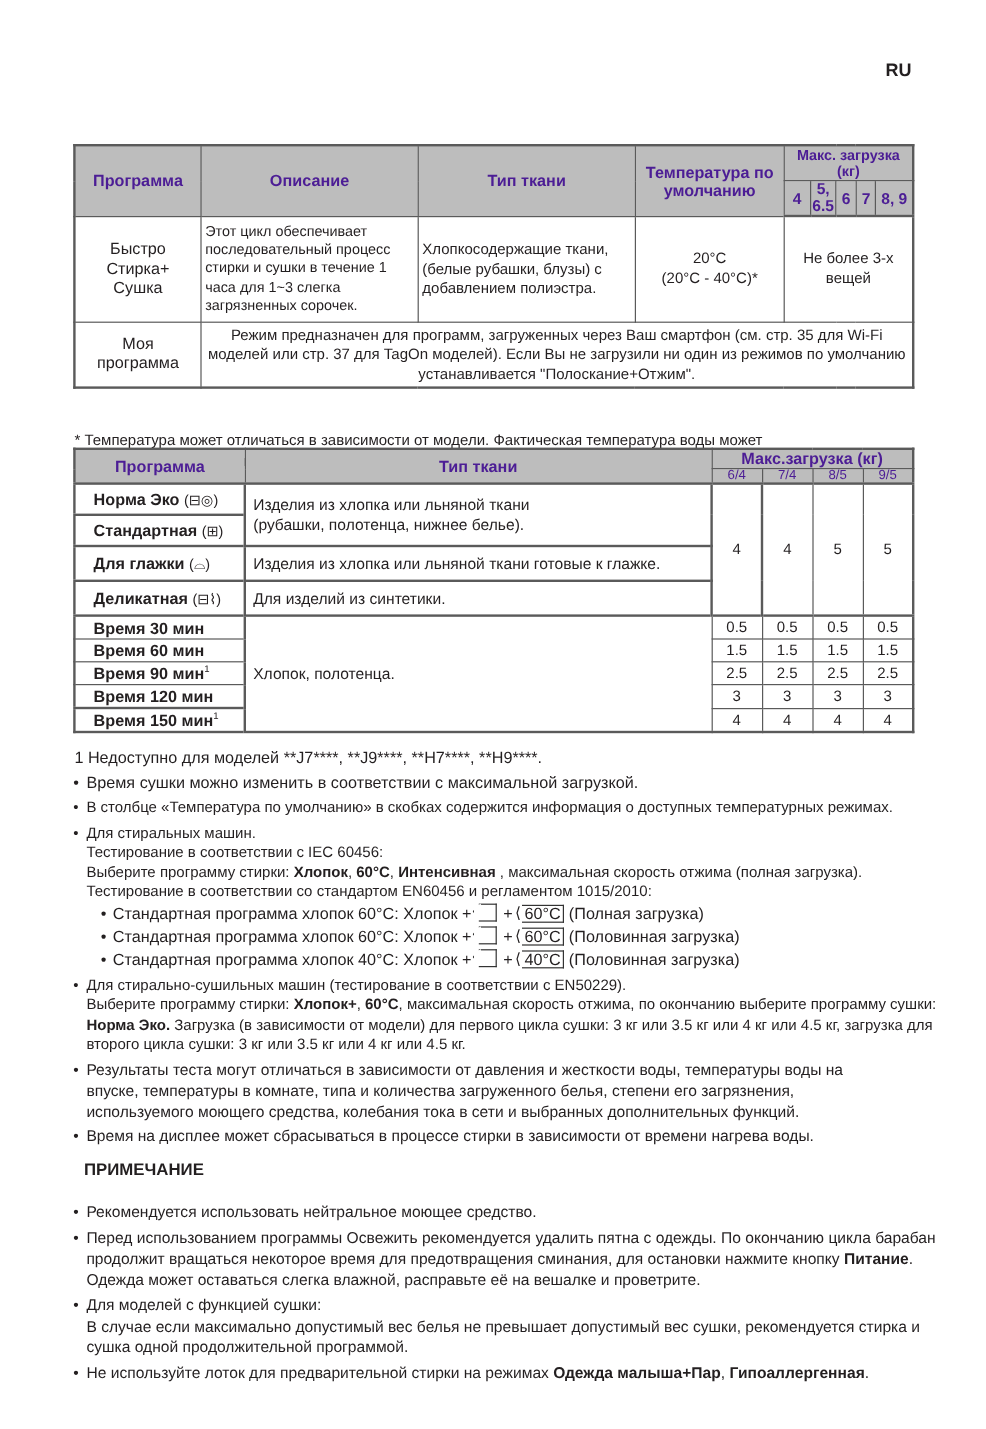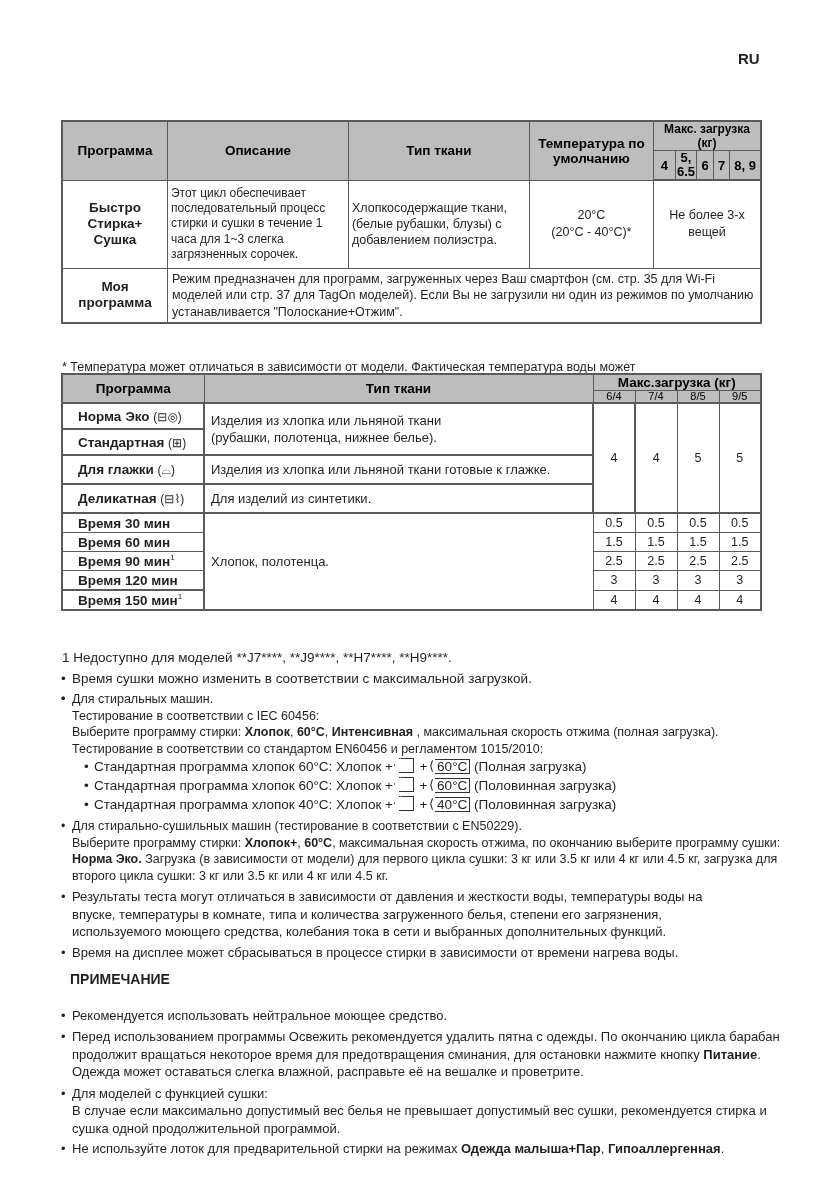--- a/index.html
+++ b/index.html
@@ -4,54 +4,54 @@
 <style>
   html, body { margin: 0; padding: 0; background: #ffffff; }
   body {
     width: 822px; height: 1191px; position: relative; overflow: hidden;
     font-family: "Liberation Sans", sans-serif; color: #231f20;
   }
   .lang { position: absolute; left: 738px; top: 50px; font-weight: bold; font-size: 15px; }
 
   table { border-collapse: collapse; position: absolute; }
   td, th { border: 1px solid #5a5a5a; padding: 0; }
-  th { background: #bdbdbd; font-weight: bold; color: #000000; }
+  th { background: #bdbdbd; font-weight: bold; color: #4c1d95; }
 
   
   #t1 { left: 61px; top: 120px; width: 701px; font-size: 12.5px; }
   #t1 { border: 2px solid #5a5a5a; }
   #t1 th { font-size: 13.5px; height: 28px; }
   #t1 th.small { font-size: 12px; height: 19px; }
   #t1 th.num { font-size: 13px; }
   #t1 td { vertical-align: middle; }
-  #t1 .prog { text-align: center; font-weight: bold; font-size: 13.5px; line-height: 16px; }
+  #t1 .prog { text-align: center; font-weight: normal; font-size: 13.5px; line-height: 16px; }
   #t1 .desc { font-size: 12px; line-height: 15.2px; padding: 2px 3px; }
   #t1 .fab { font-size: 12.5px; line-height: 16px; padding: 4px 3px; }
   #t1 .temp { text-align: center; font-size: 12.5px; line-height: 17px; }
   #t1 .load { text-align: center; font-size: 12.5px; line-height: 17px; }
-  #t1 .wide { font-size: 12.5px; line-height: 16.5px; padding: 2px 4px; }
+  #t1 .wide { font-size: 12.5px; line-height: 16.5px; padding: 2px 4px; text-align: center; }
   #t1 tr.hdr-bottom th { border-bottom: 2px solid #5a5a5a; }
 
   .footnote-star { position: absolute; left: 62px; top: 331px; font-size: 12.5px; line-height: 16.5px; width: 700px; margin-top: 28px; }
   .footnote-star .ind { padding-left: 12px; display: block; }
 
   
   #t2 { left: 61px; top: 373px; width: 701px; font-size: 13px; border: 2px solid #5a5a5a; }
   #t2 th.main { font-size: 13.5px; height: 14px; }
   #t2 th.sub { font-size: 11px; font-weight: normal; height: 11px; line-height: 11px; }
   #t2 tr.hdr2 th { border-bottom: 2px solid #5a5a5a; }
   #t2 td.prog { font-weight: bold; font-size: 13.5px; padding: 0 15px; height: 22px; border-right: 2px solid #5a5a5a; }
   #t2 td.fab { font-size: 13px; padding: 0 6px; line-height: 17px; }
   #t2 td.num { text-align: center; font-size: 12.5px; }
   #t2 tr.thick td { border-top: 2px solid #5a5a5a; }
   #t2 td.time { height: 18px; }
   sup { font-size: 8px; vertical-align: 6px; font-weight: normal; }
   .ico { font-weight: normal; font-size: 12px; }
 
-  .notes { position: absolute; left: 60px; top: 650px; width: 740px; font-size: 12.5px; line-height: 16.5px; }
+  .notes { position: absolute; left: 60px; top: 624px; width: 740px; font-size: 12.5px; line-height: 16.5px; }
   .notes .n { margin: 0 0 4px 0; position: relative; padding-left: 12px; }
   .notes .n.big { font-size: 13.5px; }
   .notes .n .b { position: absolute; left: 1px; top: 0; }
   .notes .sub { padding-left: 22px; position: relative; }
   .notes .sub .b { position: absolute; left: 12px; }
   .notes .block { display: block; }
   .boxicon { display: inline-block; width: 14px; height: 13px; border: 1px solid #333; border-left: none; vertical-align: -2px; position: relative; margin: 0 2px; }
   .boxicon::before { content: ""; position: absolute; left: -5px; top: -1px; width: 6px; height: 14px; border-left: 1px solid #333; clip-path: polygon(100% 0, 0 50%, 100% 100%); background: linear-gradient(#fff,#fff); }
   .tempbox { display: inline-block; border: 1px solid #333; border-left: none; padding: 0 2px; line-height: 13px; margin-left: 4px; position: relative; }
   .tempbox::before { content: "⟨"; position: absolute; left: -6px; top: -1px; font-size: 13px; }
@@ -204,21 +204,21 @@
     <td class="num" style="border-top:1px solid #5a5a5a;">4</td>
     <td class="num" style="border-top:1px solid #5a5a5a;">4</td>
     <td class="num" style="border-top:1px solid #5a5a5a;">4</td>
   </tr>
 </tbody>
   </table>
 
 <div class="notes">
   <div class="n big" style="padding-left:2px;">1 Недоступно для моделей **J7****, **J9****, **H7****, **H9****.</div>
   <div class="n big"><span class="b">•</span><span>Время сушки можно изменить в соответствии с максимальной загрузкой.</span></div>
-  <div class="n"><span class="b">•</span></div>
+  <div class="n"><span class="b">•</span><span>В столбце «Температура по умолчанию» в скобках содержится информация о доступных температурных режимах.</span></div>
   <div class="n">
     <span class="b">•</span>
     <span class="block">Для стиральных машин.</span>
     <span class="block">Тестирование в соответствии с IEC 60456:</span>
     <span class="block"><span>Выберите программу стирки: </span><b>Хлопок</b><span>, </span><b>60°C</b><span>, </span><b>Интенсивная</b><span> , максимальная скорость отжима (полная загрузка).</span></span>
     <span class="block">Тестирование в соответствии со стандартом EN60456 и регламентом 1015/2010:</span>
     <div style="font-size:13.5px; line-height:19px;">
       <div class="sub"><span class="b">•</span><span>Стандартная программа хлопок 60°C: Хлопок + </span><span class="boxicon"></span> + <span class="tempbox">60°C</span> <span>(Полная загрузка)</span></div>
       <div class="sub"><span class="b">•</span><span>Стандартная программа хлопок 60°C: Хлопок + </span><span class="boxicon"></span> + <span class="tempbox">60°C</span> <span>(Половинная загрузка)</span></div>
       <div class="sub"><span class="b">•</span><span>Стандартная программа хлопок 40°C: Хлопок + </span><span class="boxicon"></span> + <span class="tempbox">40°C</span> <span>(Половинная загрузка)</span></div>

